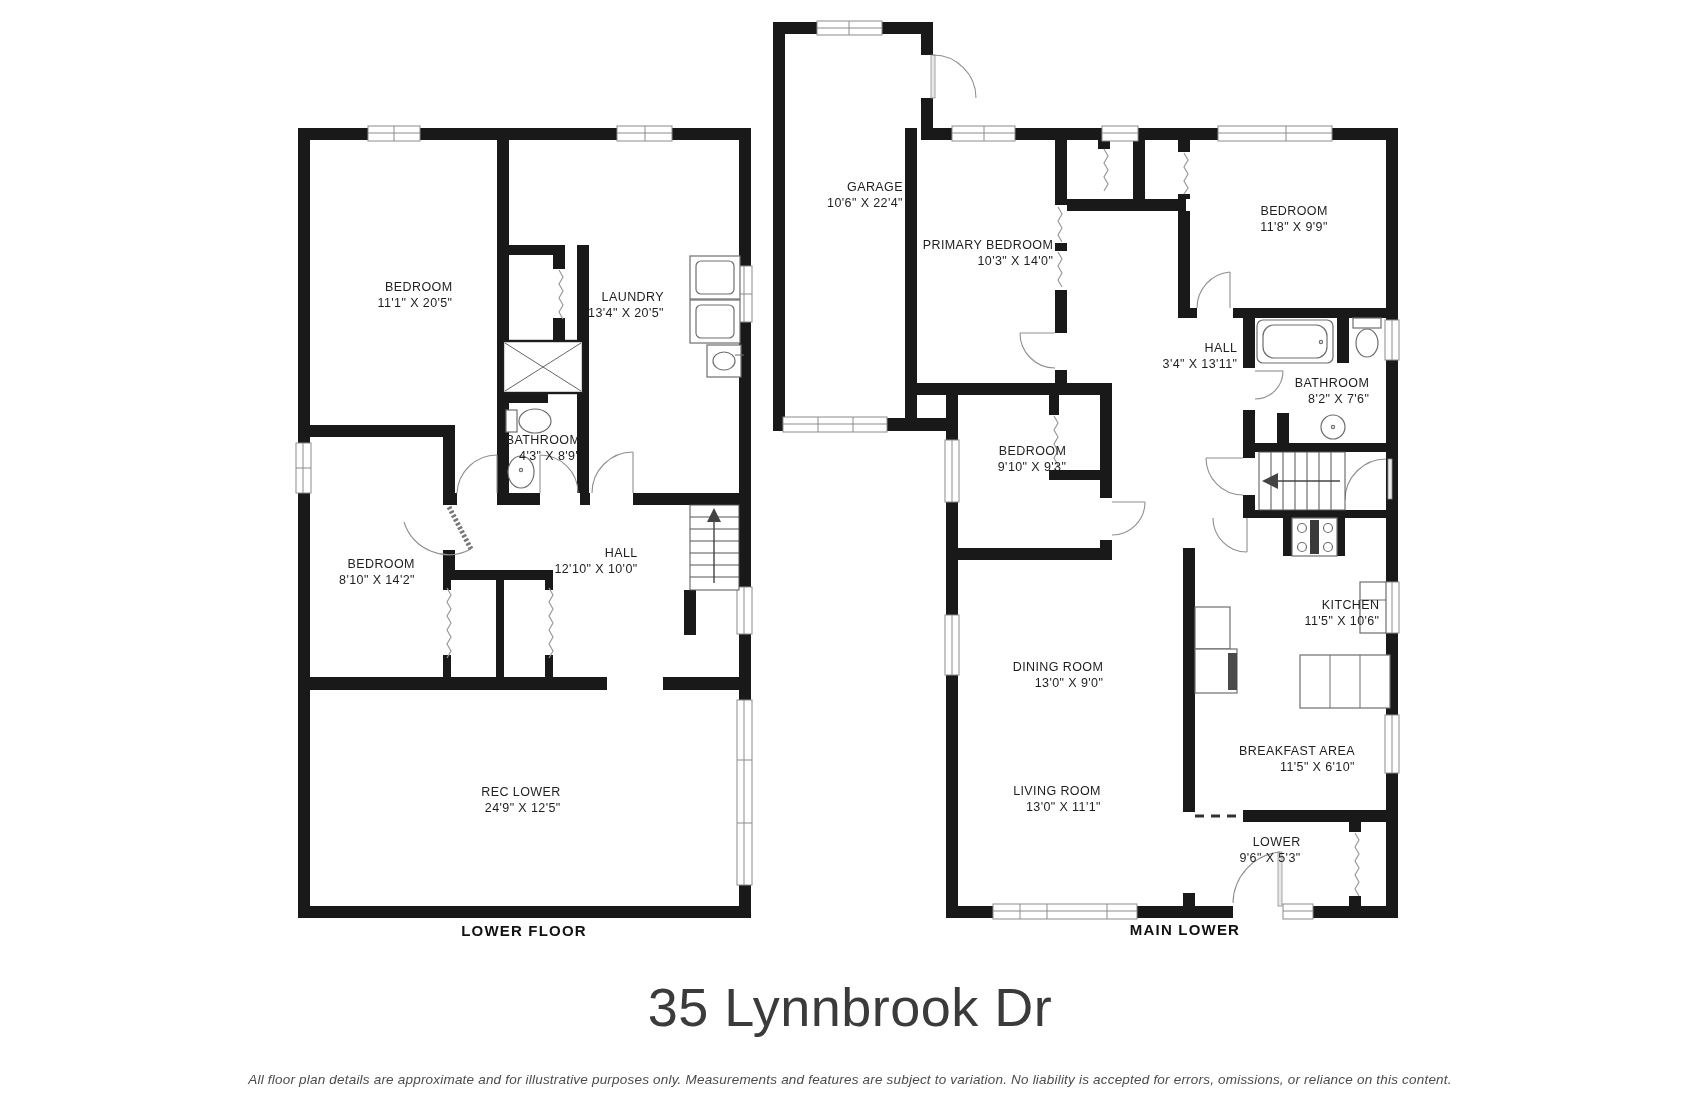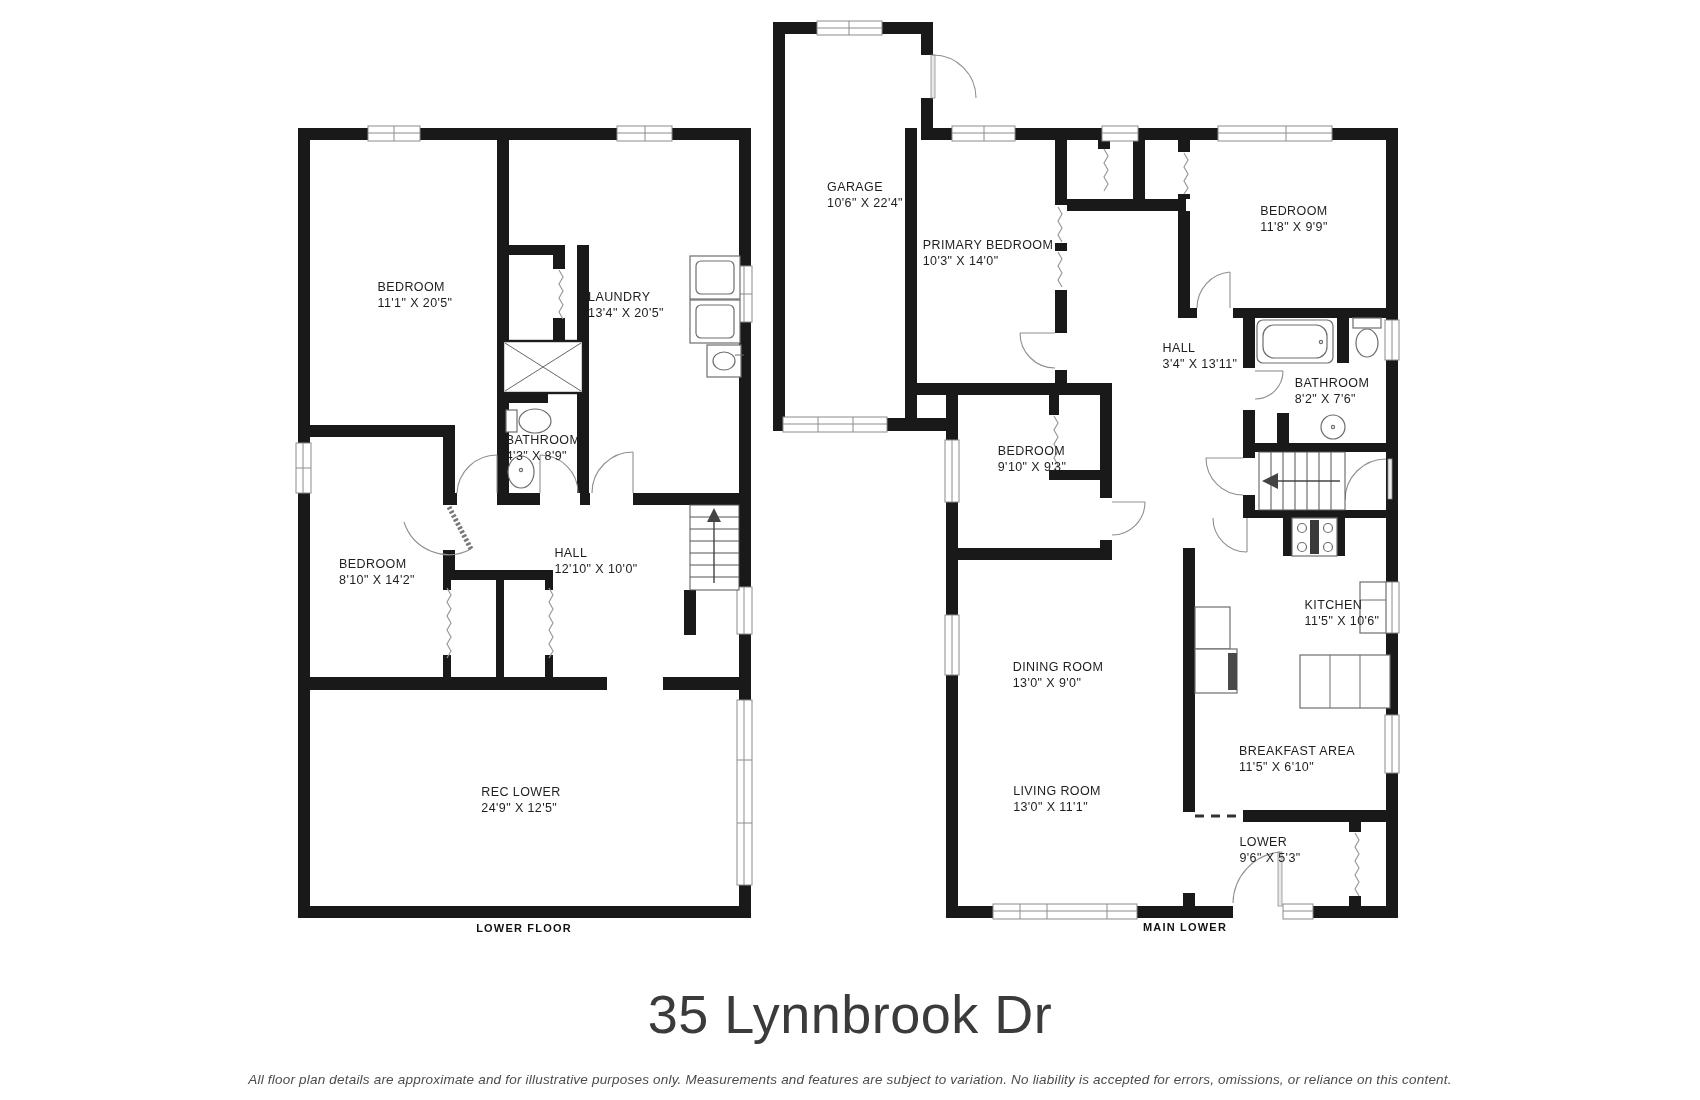--- a/index.html
+++ b/index.html
@@ -1,23 +1,23 @@
 <!DOCTYPE html>
 <html><head>
 <meta charset="utf-8">
 <style>
   html,body{margin:0;padding:0;background:#fff;}
   .canvas{position:relative;width:1700px;height:1100px;background:#ffffff;overflow:hidden;
           font-family:"Liberation Sans", sans-serif;}
   svg{position:absolute;left:0;top:0;}
-  .room-label{position:absolute;transform:translateX(-50%);text-align:left;white-space:nowrap;
+  .room-label{position:absolute;transform:translateX(-50%);text-align:right;white-space:nowrap;
               font-size:12.5px;line-height:16px;letter-spacing:.4px;color:#1e1e1e;}
   .floor-label{position:absolute;transform:translateX(-50%);white-space:nowrap;
-               font-size:11px;font-weight:700;letter-spacing:1.2px;color:#111;}
-  .plan-title{position:absolute;left:0;right:0;top:976px;text-align:center;margin:7px;
+               font-size:15px;font-weight:700;letter-spacing:1.2px;color:#111;}
+  .plan-title{position:absolute;left:0;right:0;top:976px;text-align:center;margin:0;
               font-size:54px;font-weight:400;letter-spacing:.5px;color:#3b3b3b;}
   .disclaimer{position:absolute;left:0;right:0;top:1072px;text-align:center;
               font-size:13.5px;color:#4b4b4b;letter-spacing:.2px;font-style:italic;}
   
   .wall{fill:#191919;}
   .win{fill:#ffffff;stroke:#8c8c8c;stroke-width:1;}
   .winline{stroke:#8c8c8c;stroke-width:1;}
   .arc{fill:none;stroke:#8f8f8f;stroke-width:1.1;}
   .leaf{stroke:#8f8f8f;stroke-width:1.1;}
   .leafr{fill:#e8e8e8;stroke:#8f8f8f;stroke-width:.8;}

